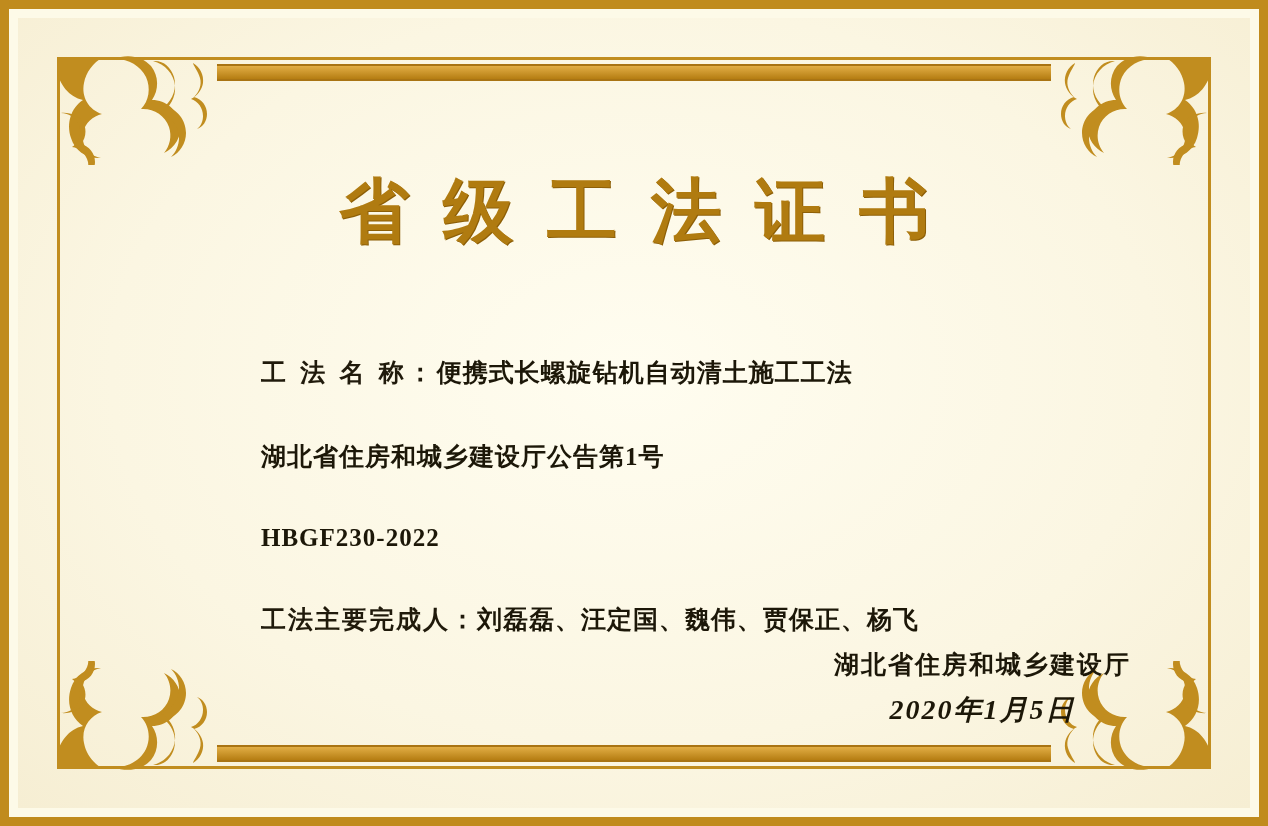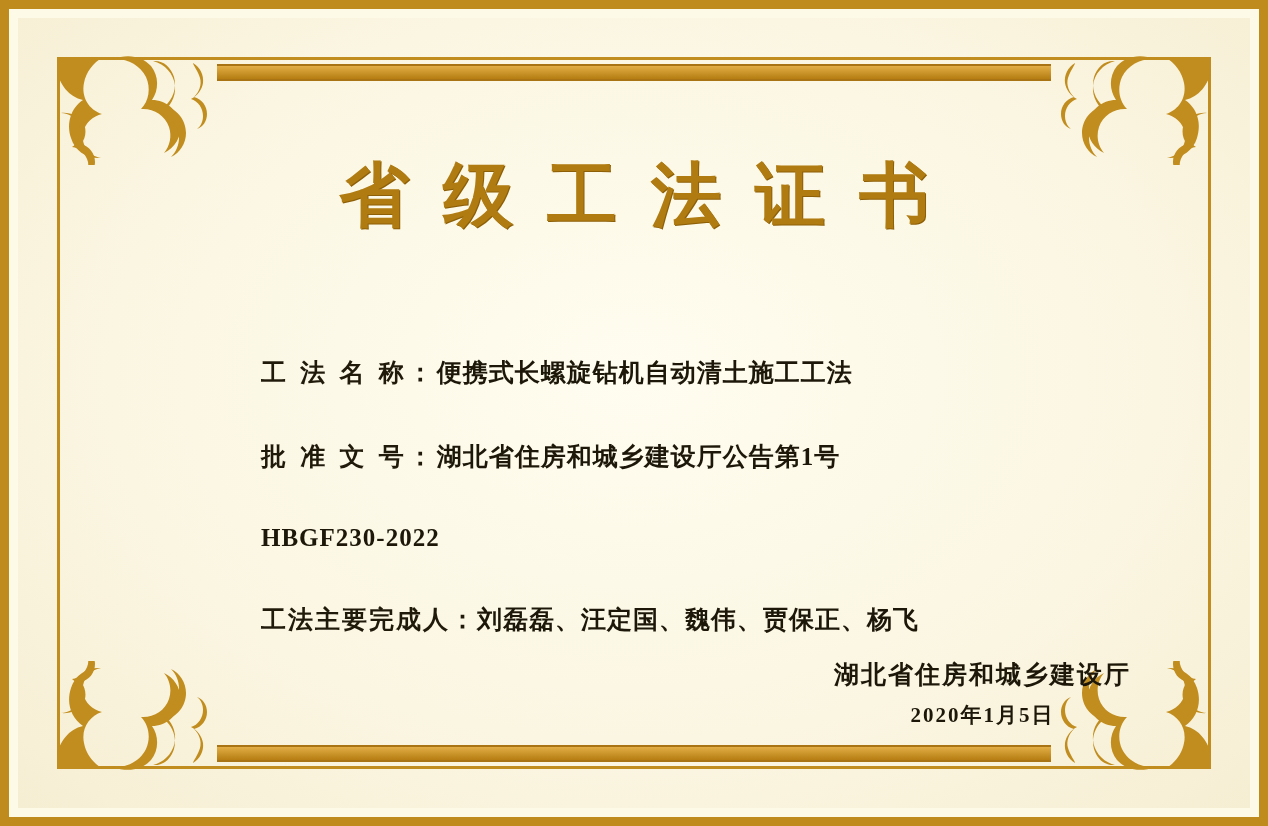--- a/index.html
+++ b/index.html
@@ -66,21 +66,21 @@
   .corner.br { right: 44px; bottom: 44px; transform: scale(-1, -1); }
 
   
   .content {
     position: absolute;
     left: 0; right: 0; top: 0; bottom: 0;
   }
 
   .cert-title {
     position: absolute;
-    top: 140px;
+    top: 156px;
     left: 0; right: 0;
     text-align: center;
     font-size: 70px;
     font-weight: bold;
     letter-spacing: 34px;
     text-indent: 34px;
     color: #b07b10;
     font-family: Liberation Sans, sans-serif;
     text-shadow: 1px 1px 0 #8d5f07;
   }
@@ -123,23 +123,24 @@
     text-align: center;
     color: #1c1708;
   }
   .sig-org {
     font-size: 25px;
     letter-spacing: 2px;
     font-weight: bold;
     margin-bottom: 10px;
   }
   .sig-date {
-    font-size: 21px;
+    font-size: 28px;
     letter-spacing: 2px;
     font-weight: bold;
+    font-style: italic;
   }
 
   
   .seal {
     position: absolute;
     right: 238px;
     bottom: 52px;
     width: 186px;
     height: 186px;
     pointer-events: none;
@@ -233,21 +234,20 @@
   <div class="content">
 
     <div class="cert-title">省级工法证书</div>
 
     <div class="fields">
       <div class="field-row">
         <span class="field-label">工 法 名 称：</span>
         <span class="field-value">便携式长螺旋钻机自动清土施工工法</span>
       </div>
       <div class="field-row">
-        <span class="field-label">批 准 文 号：</span>
         <span class="field-value">湖北省住房和城乡建设厅公告第1号</span>
       </div>
       <div class="field-row">
         <span class="field-value">HBGF230-2022</span>
       </div>
       <div class="field-row wide">
         <span class="field-label">工法主要完成人：</span>
         <span class="field-value">刘磊磊、汪定国、魏伟、贾保正、杨飞</span>
       </div>
     </div>

